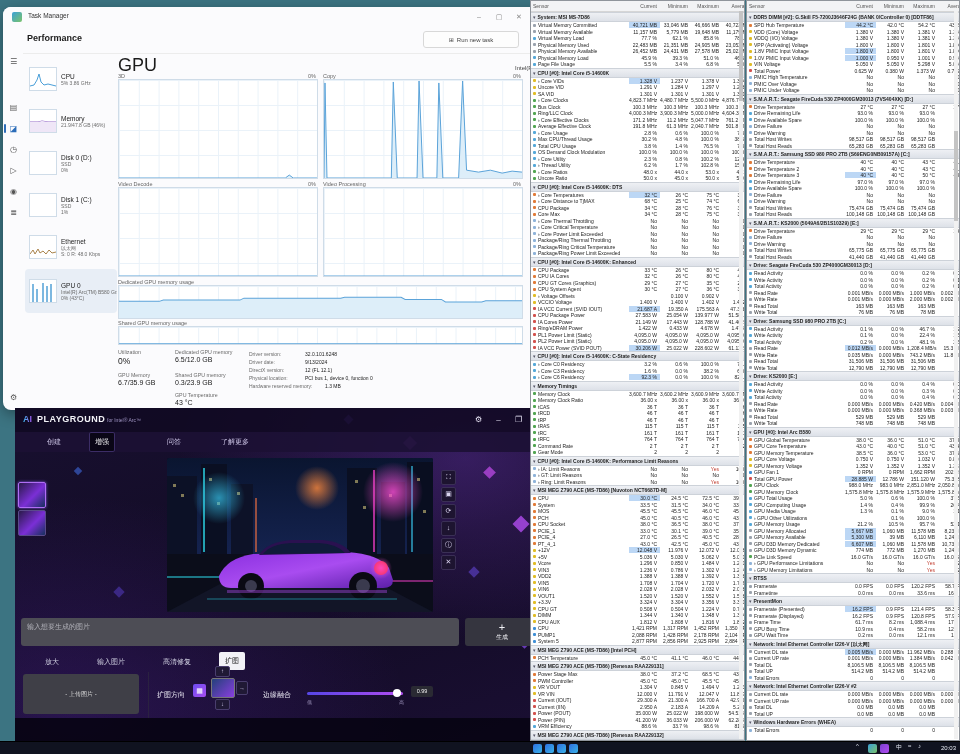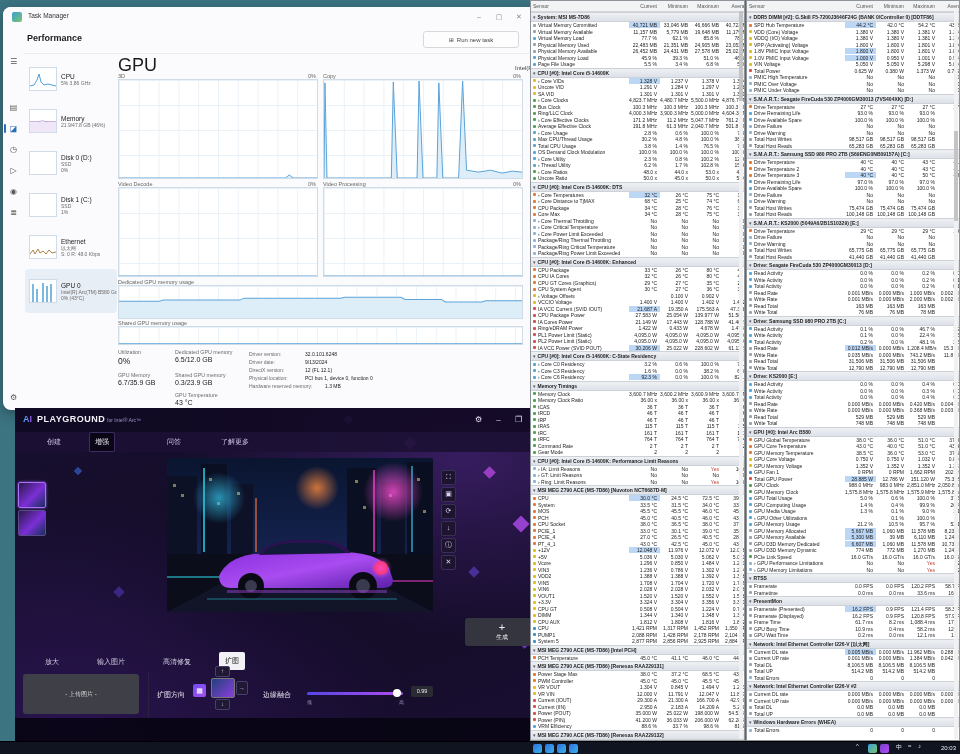--- a/index.html
+++ b/index.html
@@ -378,20 +378,21 @@
     </svg>
   </div>
 
   <div class="tool" style="top:62px">⛶</div>
   <div class="tool" style="top:79px">▣</div>
   <div class="tool" style="top:96px">⟳</div>
   <div class="tool" style="top:113px">↓</div>
   <div class="tool" style="top:130px">ⓘ</div>
   <div class="tool" style="top:147px">✕</div>
 
+  <textarea id="prompt" placeholder="输入想要生成的图片" style=""></textarea>
   <div id="genbtn">
     <div class="plus">+</div>
     <div class="glab">生成</div>
   </div>
 
   <div class="btab" style="left:24px">放大</div>
   <div class="btab" style="left:76px">输入图片</div>
   <div class="btab" style="left:142px">高清修复</div>
   <div class="btab on" style="left:204px">扩图</div>
 

